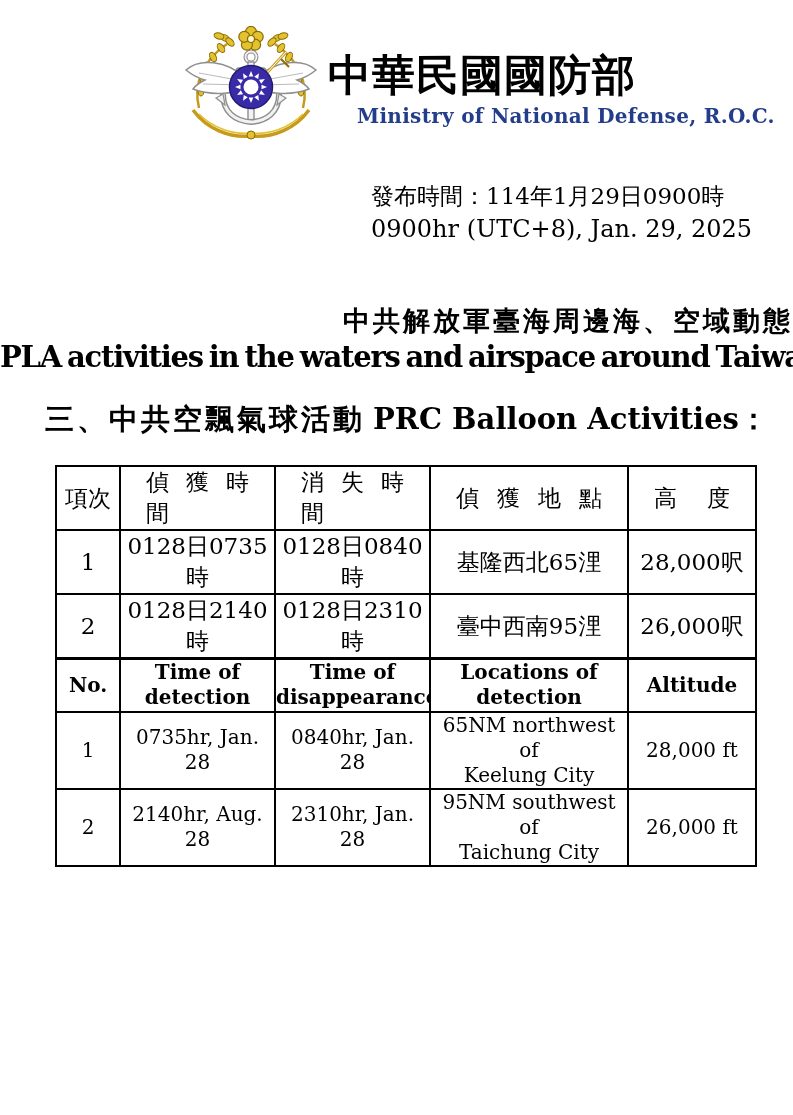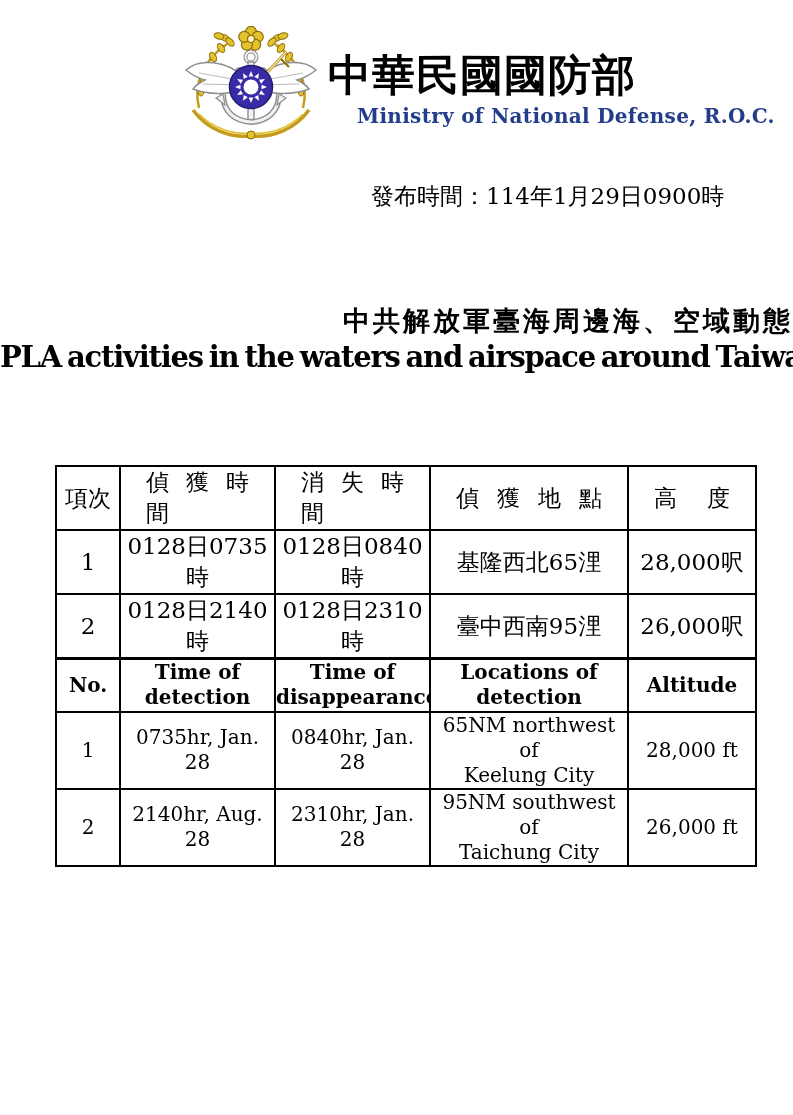--- a/index.html
+++ b/index.html
@@ -141,27 +141,31 @@
         <circle cx="68" cy="13" r="3.5" fill="#FFF8D0"></circle>
       </g>
     </svg>
   </div>
 
   <div class="org-zh">中華民國國防部</div>
   <div class="org-en">Ministry of National Defense, R.O.C.</div>
 
   <div class="release">
     <div class="release-zh">發布時間：114年1月29日0900時</div>
+    <div class="release-en">0900hr (UTC+8), Jan. 29, 2025</div>
   </div>
 
   <div class="doc-title">
     <div class="doc-title-zh">中共解放軍臺海周邊海、空域動態</div>
     <div class="doc-title-en">PLA activities in the waters and airspace around Taiwan</div>
   </div>
 
+  <div class="section-heading">
+    <span class="section-zh">三、中共空飄氣球活動</span><span class="section-en">PRC Balloon Activities</span><span class="section-colon">：</span>
+  </div>
 
   <table class="balloon">
     <colgroup>
       <col style="width:64px">
         <col style="width:155px">
         <col style="width:155px">
         <col style="width:198px">
         <col style="width:128px">
     </colgroup>
     <tbody>

